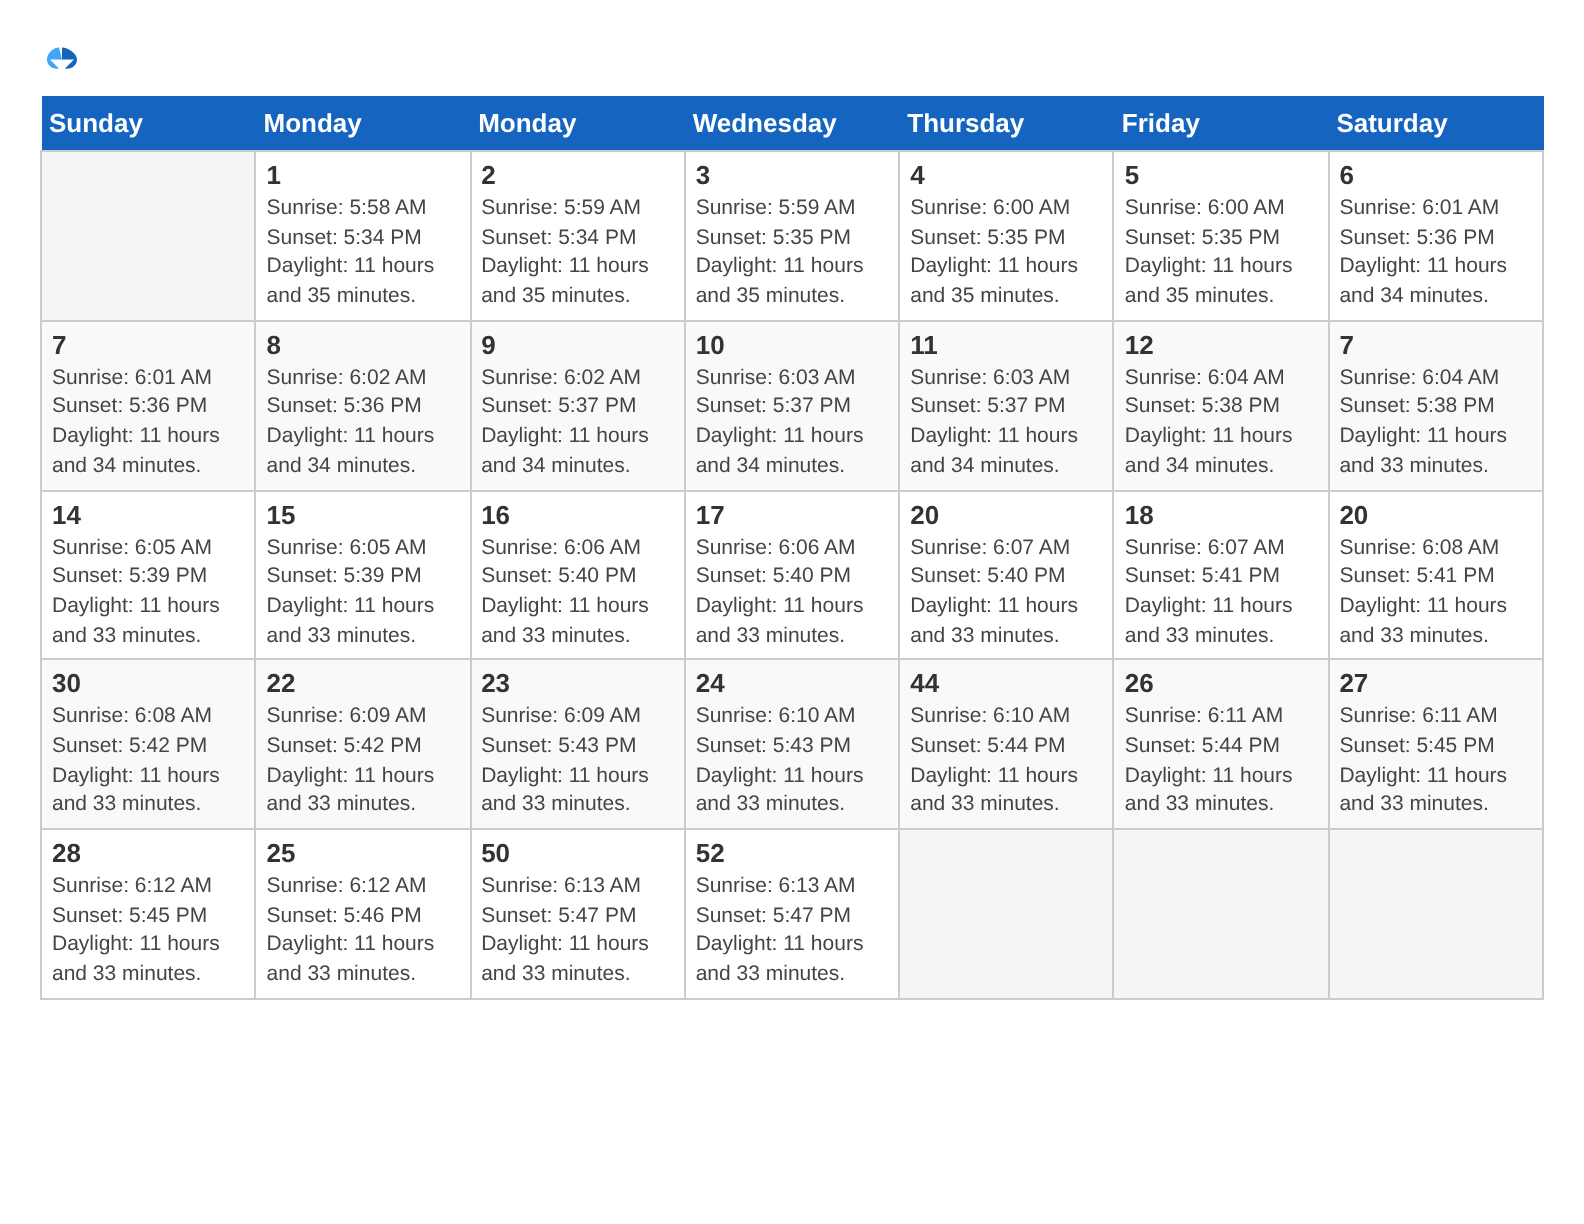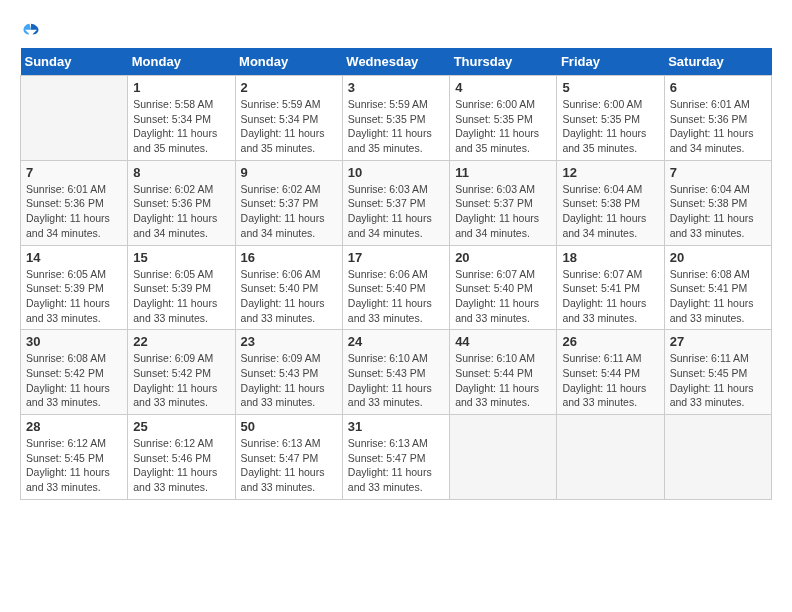--- a/index.html
+++ b/index.html
@@ -334,21 +334,21 @@
 and 33 minutes.</div>
         </td>
         <td>
           <span class="day-number">50</span>
           <div class="day-info" style="white-space: pre-line;">Sunrise: 6:13 AM
 Sunset: 5:47 PM
 Daylight: 11 hours
 and 33 minutes.</div>
         </td>
         <td>
-          <span class="day-number">31</span>
+          <span class="day-number">52</span>
           <div class="day-info" style="white-space: pre-line;">Sunrise: 6:13 AM
 Sunset: 5:47 PM
 Daylight: 11 hours
 and 33 minutes.</div>
         </td>
         <td class="empty-cell"></td>
         <td class="empty-cell"></td>
         <td class="empty-cell"></td>
       </tr>
     </tbody>

